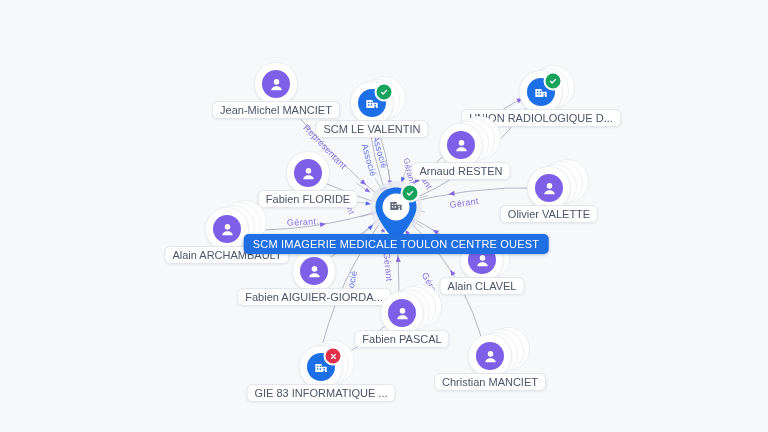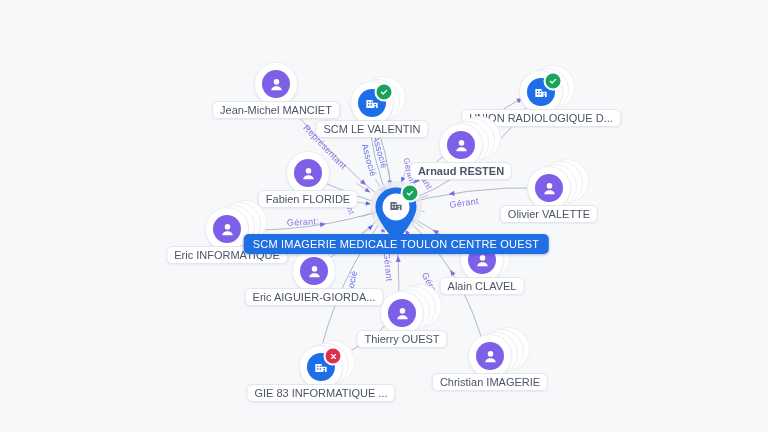--- a/index.html
+++ b/index.html
@@ -151,21 +151,21 @@
         <div class="ring" style="margin-left:18px;margin-top:-7.5px;box-shadow:none;"></div>
         <div class="ring" style="margin-left:12px;margin-top:-5px;box-shadow:none;"></div>
         <div class="ring" style="margin-left:6px;margin-top:-2.5px;box-shadow:none;"></div>
         <div class="ring"></div>
         <div class="core" style="background:#7e5fe8;">
           <svg width="17" height="17" viewBox="0 0 24 24">
             <circle cx="12" cy="8.3" r="3.9" fill="#fff"></circle>
             <path d="M12 14.3c-4.3 0-7.4 2.4-7.4 5.7h14.8c0-3.3-3.1-5.7-7.4-5.7z" fill="#fff"></path>
           </svg>
         </div>
-        <div class="nlabel" style="top:17px;font-weight:bold;">Arnaud RESTEN</div>
+        <div class="nlabel" style="top:17px;">Arnaud RESTEN</div>
       </div>
       <div class="node" style="left: 545px; top: 188px;">
         <div class="ring" style="margin-left:18px;margin-top:-7.5px;box-shadow:none;"></div>
         <div class="ring" style="margin-left:12px;margin-top:-5px;box-shadow:none;"></div>
         <div class="ring" style="margin-left:6px;margin-top:-2.5px;box-shadow:none;"></div>
         <div class="ring"></div>
         <div class="core" style="background:#7e5fe8;">
           <svg width="17" height="17" viewBox="0 0 24 24">
             <circle cx="12" cy="8.3" r="3.9" fill="#fff"></circle>
             <path d="M12 14.3c-4.3 0-7.4 2.4-7.4 5.7h14.8c0-3.3-3.1-5.7-7.4-5.7z" fill="#fff"></path>
@@ -187,44 +187,44 @@
         <div class="ring" style="margin-left:18px;margin-top:-7.5px;box-shadow:none;"></div>
         <div class="ring" style="margin-left:12px;margin-top:-5px;box-shadow:none;"></div>
         <div class="ring" style="margin-left:6px;margin-top:-2.5px;box-shadow:none;"></div>
         <div class="ring"></div>
         <div class="core" style="background:#7e5fe8;">
           <svg width="17" height="17" viewBox="0 0 24 24">
             <circle cx="12" cy="8.3" r="3.9" fill="#fff"></circle>
             <path d="M12 14.3c-4.3 0-7.4 2.4-7.4 5.7h14.8c0-3.3-3.1-5.7-7.4-5.7z" fill="#fff"></path>
           </svg>
         </div>
-        <div class="nlabel" style="top:17px;">Eric INFORMATIQUE</div>
+        <div class="nlabel" style="top:17px;">Alain ARCHAMBAULT</div>
       </div>
       <div class="node" style="left: 310px; top: 271px;">
         <div class="ring"></div>
         <div class="core" style="background:#7e5fe8;">
           <svg width="17" height="17" viewBox="0 0 24 24">
             <circle cx="12" cy="8.3" r="3.9" fill="#fff"></circle>
             <path d="M12 14.3c-4.3 0-7.4 2.4-7.4 5.7h14.8c0-3.3-3.1-5.7-7.4-5.7z" fill="#fff"></path>
           </svg>
         </div>
-        <div class="nlabel" style="top:17px;">Eric AIGUIER-GIORDA...</div>
+        <div class="nlabel" style="top:17px;">Fabien AIGUIER-GIORDA...</div>
       </div>
       <div class="node" style="left: 398px; top: 313px;">
         <div class="ring" style="margin-left:18px;margin-top:-7.5px;box-shadow:none;"></div>
         <div class="ring" style="margin-left:12px;margin-top:-5px;box-shadow:none;"></div>
         <div class="ring" style="margin-left:6px;margin-top:-2.5px;box-shadow:none;"></div>
         <div class="ring"></div>
         <div class="core" style="background:#7e5fe8;">
           <svg width="17" height="17" viewBox="0 0 24 24">
             <circle cx="12" cy="8.3" r="3.9" fill="#fff"></circle>
             <path d="M12 14.3c-4.3 0-7.4 2.4-7.4 5.7h14.8c0-3.3-3.1-5.7-7.4-5.7z" fill="#fff"></path>
           </svg>
         </div>
-        <div class="nlabel" style="top:17px;">Thierry OUEST</div>
+        <div class="nlabel" style="top:17px;">Fabien PASCAL</div>
       </div>
       <div class="node" style="left: 478px; top: 260px;">
         <div class="ring" style="margin-left:6px;margin-top:-2.5px;box-shadow:none;"></div>
         <div class="ring"></div>
         <div class="core" style="background:#7e5fe8;">
           <svg width="17" height="17" viewBox="0 0 24 24">
             <circle cx="12" cy="8.3" r="3.9" fill="#fff"></circle>
             <path d="M12 14.3c-4.3 0-7.4 2.4-7.4 5.7h14.8c0-3.3-3.1-5.7-7.4-5.7z" fill="#fff"></path>
           </svg>
         </div>
@@ -234,21 +234,21 @@
         <div class="ring" style="margin-left:18px;margin-top:-7.5px;box-shadow:none;"></div>
         <div class="ring" style="margin-left:12px;margin-top:-5px;box-shadow:none;"></div>
         <div class="ring" style="margin-left:6px;margin-top:-2.5px;box-shadow:none;"></div>
         <div class="ring"></div>
         <div class="core" style="background:#7e5fe8;">
           <svg width="17" height="17" viewBox="0 0 24 24">
             <circle cx="12" cy="8.3" r="3.9" fill="#fff"></circle>
             <path d="M12 14.3c-4.3 0-7.4 2.4-7.4 5.7h14.8c0-3.3-3.1-5.7-7.4-5.7z" fill="#fff"></path>
           </svg>
         </div>
-        <div class="nlabel" style="top:17px;">Christian IMAGERIE</div>
+        <div class="nlabel" style="top:17px;">Christian MANCIET</div>
       </div>
       <div class="node" style="left: 317px; top: 367px;">
         <div class="ring" style="margin-left:12px;margin-top:-5px;box-shadow:none;"></div>
         <div class="ring" style="margin-left:6px;margin-top:-2.5px;box-shadow:none;"></div>
         <div class="ring"></div>
         <div class="core" style="background:#1d6fe8;">
           <svg width="16" height="16" viewBox="0 0 24 24">
             <path fill-rule="evenodd" fill="#fff" d="M3.5 19.5V7.5H13v4h7.5v8H3.5zM6 10h2v2H6v-2zm4 0h2v2h-2v-2zm-4 4h2v2H6v-2zm4 0h2v2h-2v-2zm5.5-.5h2.5v2h-2.5v-2zm0 3.5h2.5v2.5h-2.5V17z"></path>
           </svg>
         </div>

